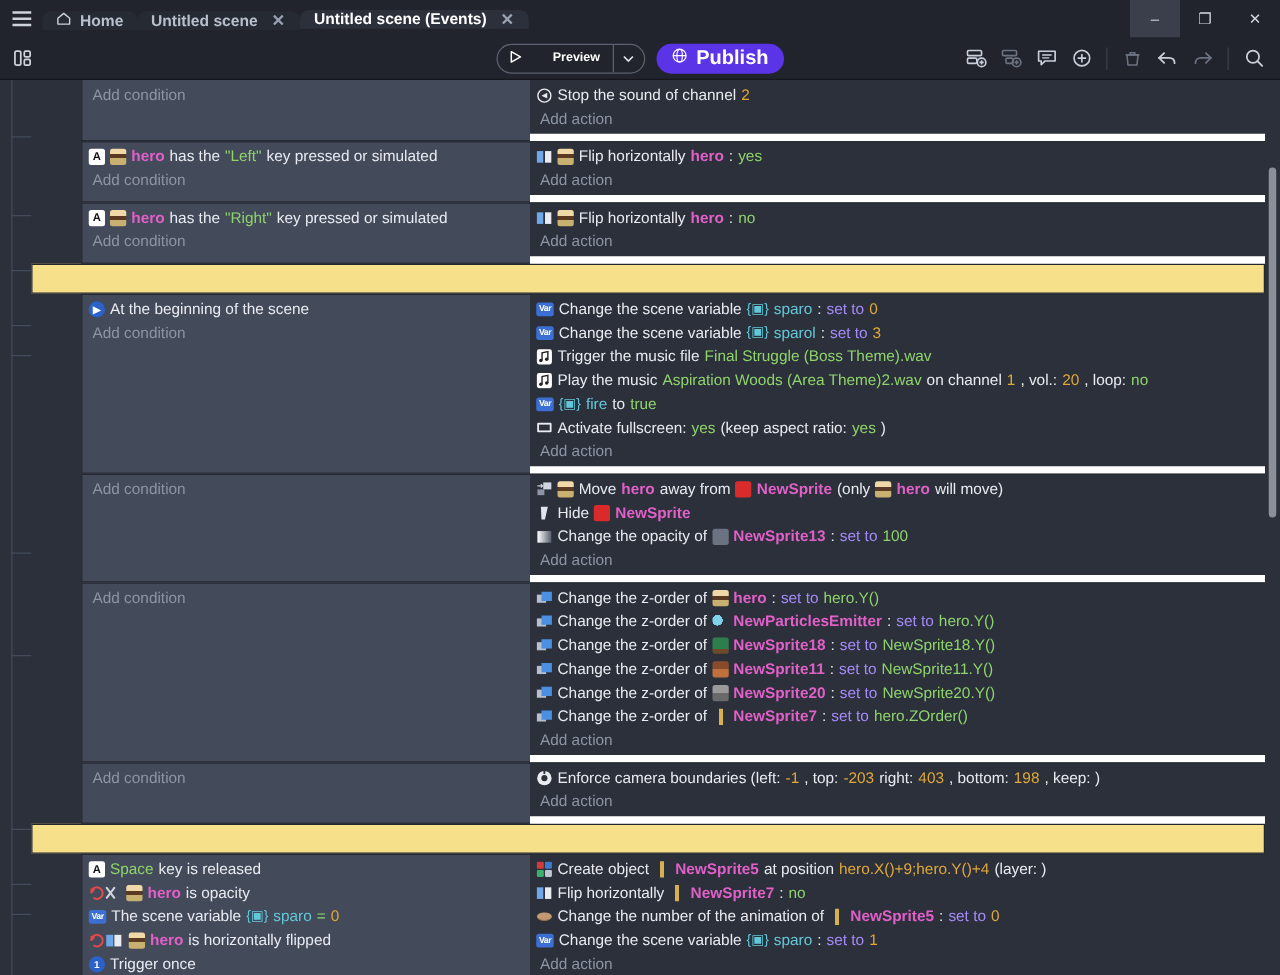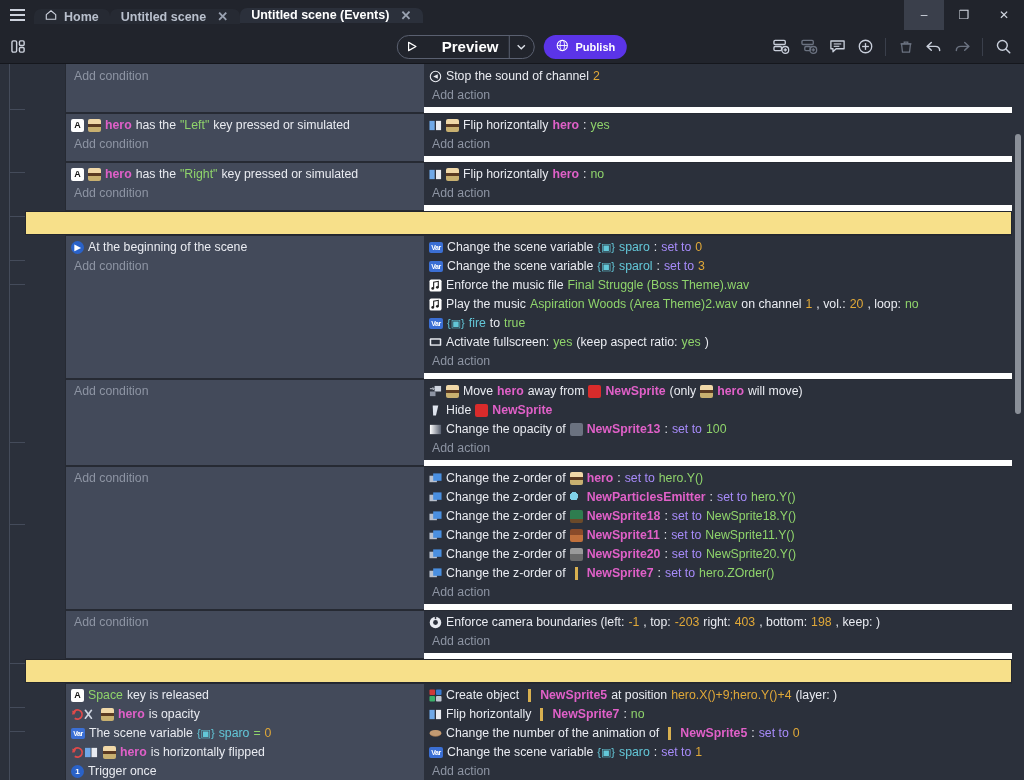--- a/index.html
+++ b/index.html
@@ -55,31 +55,31 @@
     position: absolute; left: 50%; transform: translateX(-50%);
     display: flex; align-items: center; gap: 9px;
   }
   .preview-btn {
     display: flex; align-items: stretch; height: 24px;
     border: 1px solid #5a6070; border-radius: 12px; overflow: hidden;
     background: transparent; cursor: pointer;
   }
   .preview-main {
     display: flex; align-items: center; gap: 24px; padding: 0 10px 0 9px;
-    font-size: 15px; font-weight: bold; color: #fff;
+    font-size: 10px; font-weight: bold; color: #fff;
   }
   .preview-split { width: 1px; background: #5a6070; }
   .preview-arrow {
     display: flex; align-items: center; justify-content: center;
     width: 24px; font-size: 9px; color: #dfe3ea;
   }
   .publish-btn {
     display: flex; align-items: center; gap: 7px;
     height: 24px; padding: 0 12px; border-radius: 12px;
-    background: #5b34e8; color: #fff; font-size: 11px;
+    background: #5b34e8; color: #fff; font-size: 16px;
     font-weight: bold; cursor: pointer;
   }
   .right-group {
     position: absolute; right: 8px; display: flex; align-items: center; gap: 2px;
   }
   .tb-ico {
     width: 26px; height: 26px; display: flex; align-items: center;
     justify-content: center; cursor: pointer; color: #c9cfdb;
   }
   .tb-ico.dim { color: #6b7280; }
@@ -414,21 +414,21 @@
             <span class="setto">set to</span>
             <span class="num">3</span>
           </div>
           <div class="line">
             <span class="ico"><svg width="13" height="13" viewBox="0 0 14 14">
                 <rect x="0.5" y="0.5" width="13" height="13" rx="2" fill="#fff"></rect>
                 <path d="M5 10V3.5l5-1V9" fill="none" stroke="#222" stroke-width="1.2"></path>
                 <circle cx="4" cy="10.2" r="1.5" fill="#222"></circle>
                 <circle cx="9" cy="9" r="1.5" fill="#222"></circle>
               </svg></span>
-            <span class="plain">Enforce the music file</span>
+            <span class="plain">Trigger the music file</span>
             <span class="str">Final Struggle (Boss Theme).wav</span>
           </div>
           <div class="line">
             <span class="ico"><svg width="13" height="13" viewBox="0 0 14 14">
                 <rect x="0.5" y="0.5" width="13" height="13" rx="2" fill="#fff"></rect>
                 <path d="M5 10V3.5l5-1V9" fill="none" stroke="#222" stroke-width="1.2"></path>
                 <circle cx="4" cy="10.2" r="1.5" fill="#222"></circle>
                 <circle cx="9" cy="9" r="1.5" fill="#222"></circle>
               </svg></span>
             <span class="plain">Play the music</span>

